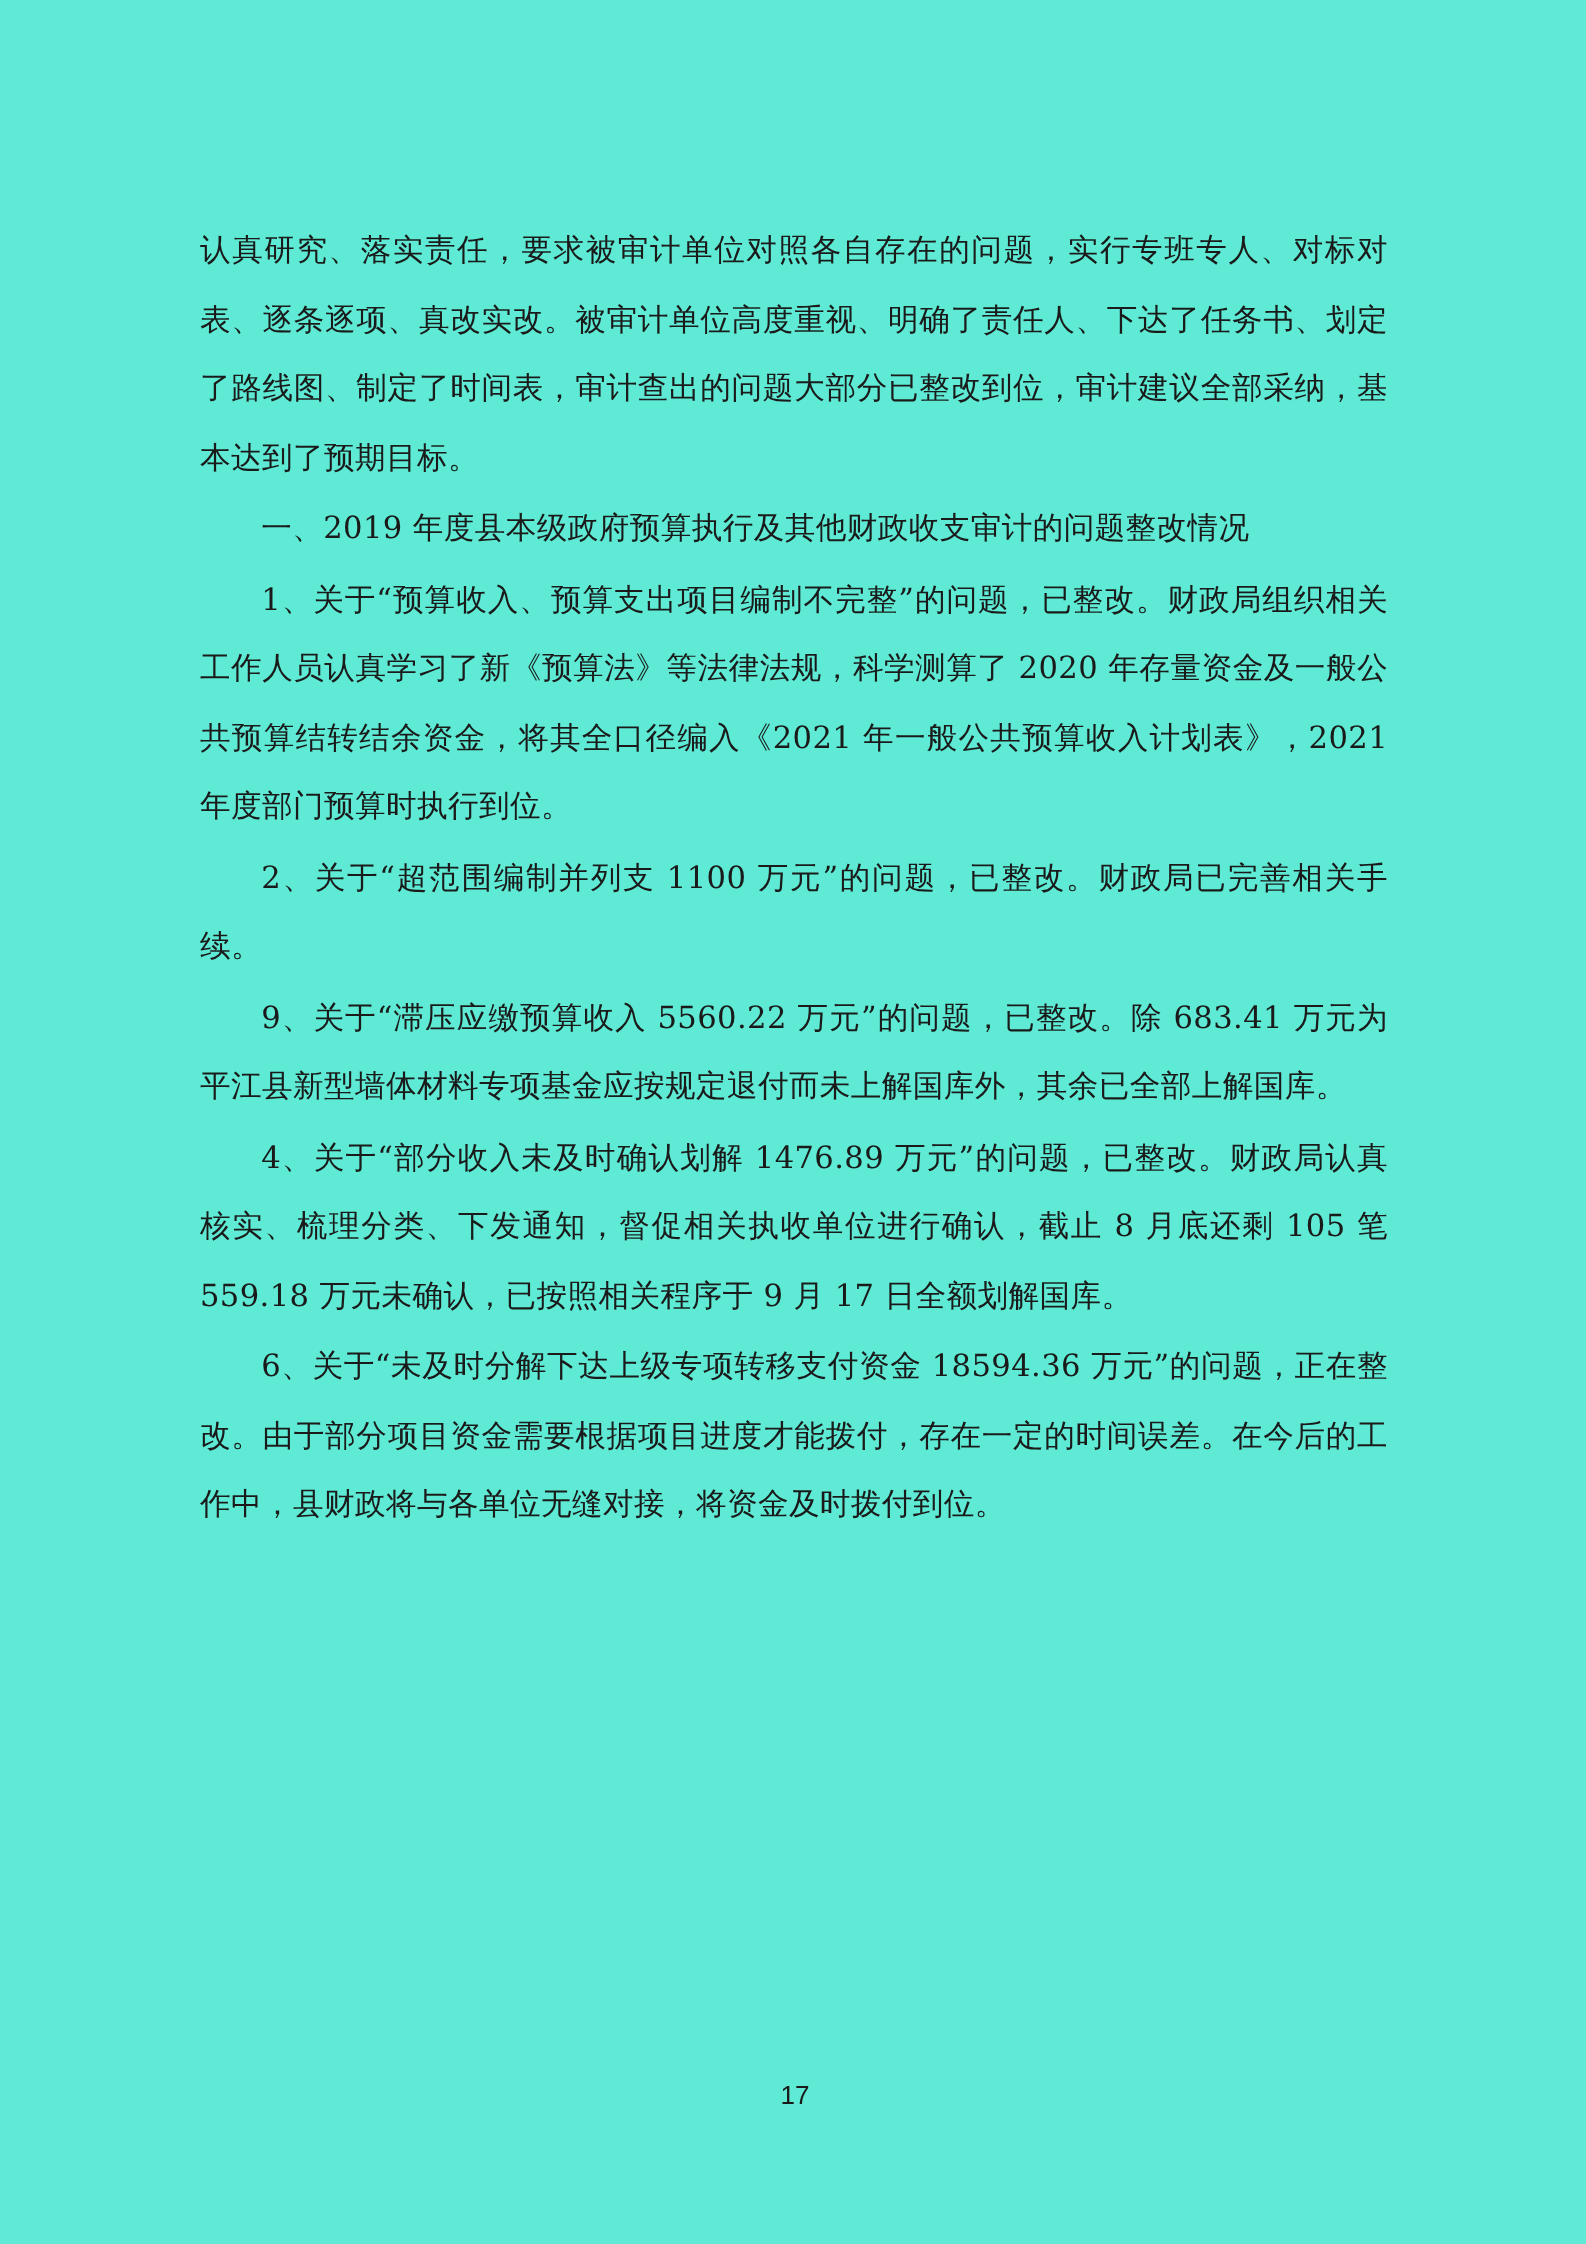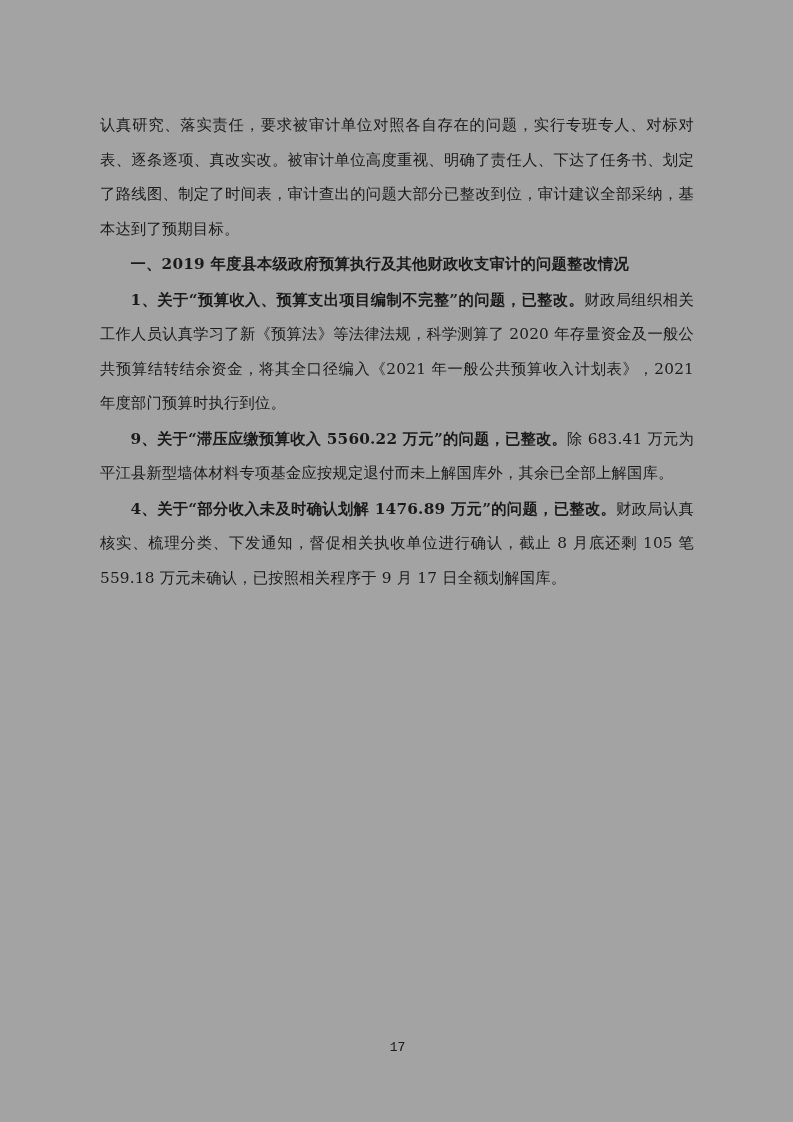--- a/index.html
+++ b/index.html
@@ -6,21 +6,21 @@
     margin: 0;
     padding: 0;
     background: #d8d8d8;
   }
   body {
     font-family: "DejaVu Serif", "Liberation Serif", serif;
   }
   .page {
     width: 793px;
     height: 1122px;
-    background: #a3a3a3;
+    background: #5eead4;
     position: relative;
     box-sizing: border-box;
     margin: 0 auto;
     overflow: hidden;
   }
   .content {
     position: absolute;
     left: 100px;
     top: 108px;
     width: 594px;
@@ -31,38 +31,40 @@
     line-height: 34.5px;
     color: #1a1a1a;
     text-align: justify;
     text-justify: inter-ideograph;
     letter-spacing: 0.2px;
   }
   p.indent {
     text-indent: 2em;
   }
   .bold {
-    font-weight: bold;
+    font-weight: normal;
   }
   .page-number {
     position: absolute;
     left: 2px;
     right: 0;
     top: 1040px;
     text-align: center;
     font-size: 13px;
     color: #1a1a1a;
-    font-family: Liberation Mono, monospace;
+    font-family: Liberation Sans, sans-serif;
   }
 </style>
 </head>
 <body>
 
 <div class="page">
   <div class="content" id="body">
       <p><span>认真研究、落实责任，要求被审计单位对照各自存在的问题，实行专班专人、对标对表、逐条逐项、真改实改。被审计单位高度重视、明确了责任人、下达了任务书、划定了路线图、制定了时间表，审计查出的问题大部分已整改到位，审计建议全部采纳，基本达到了预期目标。</span></p>
       <p class="indent"><span class="bold">一、2019 年度县本级政府预算执行及其他财政收支审计的问题整改情况</span></p>
       <p class="indent"><span class="bold">1、关于“预算收入、预算支出项目编制不完整”的问题，已整改。</span><span>财政局组织相关工作人员认真学习了新《预算法》等法律法规，科学测算了 2020 年存量资金及一般公共预算结转结余资金，将其全口径编入《2021 年一般公共预算收入计划表》，2021 年度部门预算时执行到位。</span></p>
+      <p class="indent"><span class="bold">2、关于“超范围编制并列支 1100 万元”的问题，已整改。</span><span>财政局已完善相关手续。</span></p>
       <p class="indent"><span class="bold">9、关于“滞压应缴预算收入 5560.22 万元”的问题，已整改。</span><span>除 683.41 万元为平江县新型墙体材料专项基金应按规定退付而未上解国库外，其余已全部上解国库。</span></p>
       <p class="indent"><span class="bold">4、关于“部分收入未及时确认划解 1476.89 万元”的问题，已整改。</span><span>财政局认真核实、梳理分类、下发通知，督促相关执收单位进行确认，截止 8 月底还剩 105 笔 559.18 万元未确认，已按照相关程序于 9 月 17 日全额划解国库。</span></p>
+      <p class="indent"><span class="bold">6、关于“未及时分解下达上级专项转移支付资金 18594.36 万元”的问题，正在整改。</span><span>由于部分项目资金需要根据项目进度才能拨付，存在一定的时间误差。在今后的工作中，县财政将与各单位无缝对接，将资金及时拨付到位。</span></p>
     </div>
   <div class="page-number">17</div>
 </div>
 
 </body></html>

